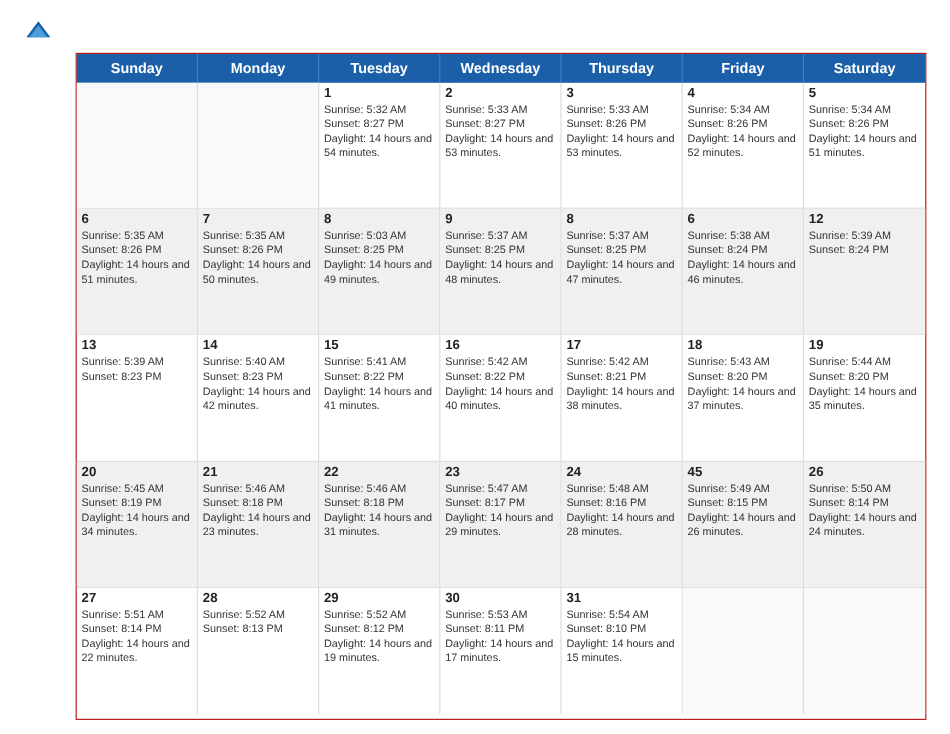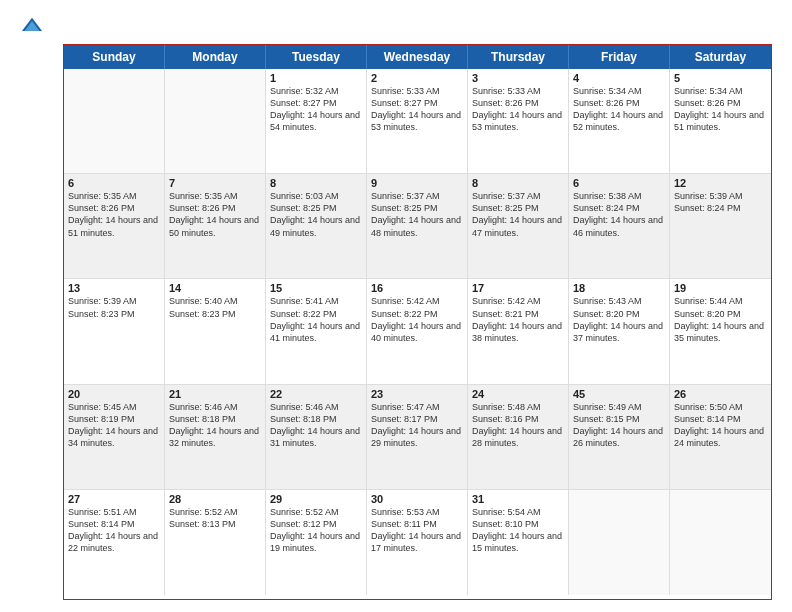--- a/index.html
+++ b/index.html
@@ -208,20 +208,21 @@
         <div class="cal-row">
           <div class="cal-cell">
             <div class="day-number">13</div>
             <div class="cell-line">Sunrise: 5:39 AM</div>
             <div class="cell-line">Sunset: 8:23 PM</div>
           </div>
           <div class="cal-cell">
             <div class="day-number">14</div>
             <div class="cell-line">Sunrise: 5:40 AM</div>
             <div class="cell-line">Sunset: 8:23 PM</div>
+            <div class="cell-line">Daylight: 14 hours and 42 minutes.</div>
           </div>
           <div class="cal-cell">
             <div class="day-number">15</div>
             <div class="cell-line">Sunrise: 5:41 AM</div>
             <div class="cell-line">Sunset: 8:22 PM</div>
             <div class="cell-line">Daylight: 14 hours and 41 minutes.</div>
           </div>
           <div class="cal-cell">
             <div class="day-number">16</div>
             <div class="cell-line">Sunrise: 5:42 AM</div>
@@ -251,21 +252,21 @@
           <div class="cal-cell shaded">
             <div class="day-number">20</div>
             <div class="cell-line">Sunrise: 5:45 AM</div>
             <div class="cell-line">Sunset: 8:19 PM</div>
             <div class="cell-line">Daylight: 14 hours and 34 minutes.</div>
           </div>
           <div class="cal-cell shaded">
             <div class="day-number">21</div>
             <div class="cell-line">Sunrise: 5:46 AM</div>
             <div class="cell-line">Sunset: 8:18 PM</div>
-            <div class="cell-line">Daylight: 14 hours and 32 minutes.</div>
+            <div class="cell-line">Daylight: 14 hours and 23 minutes.</div>
           </div>
           <div class="cal-cell shaded">
             <div class="day-number">22</div>
             <div class="cell-line">Sunrise: 5:46 AM</div>
             <div class="cell-line">Sunset: 8:18 PM</div>
             <div class="cell-line">Daylight: 14 hours and 31 minutes.</div>
           </div>
           <div class="cal-cell shaded">
             <div class="day-number">23</div>
             <div class="cell-line">Sunrise: 5:47 AM</div>

